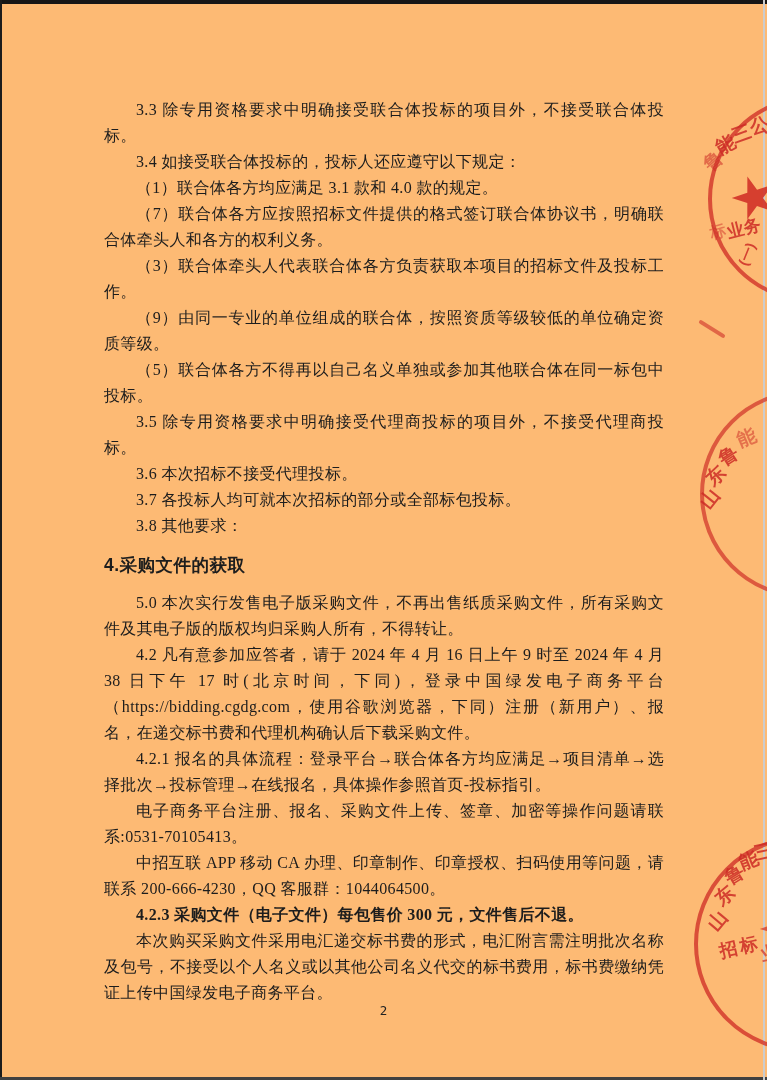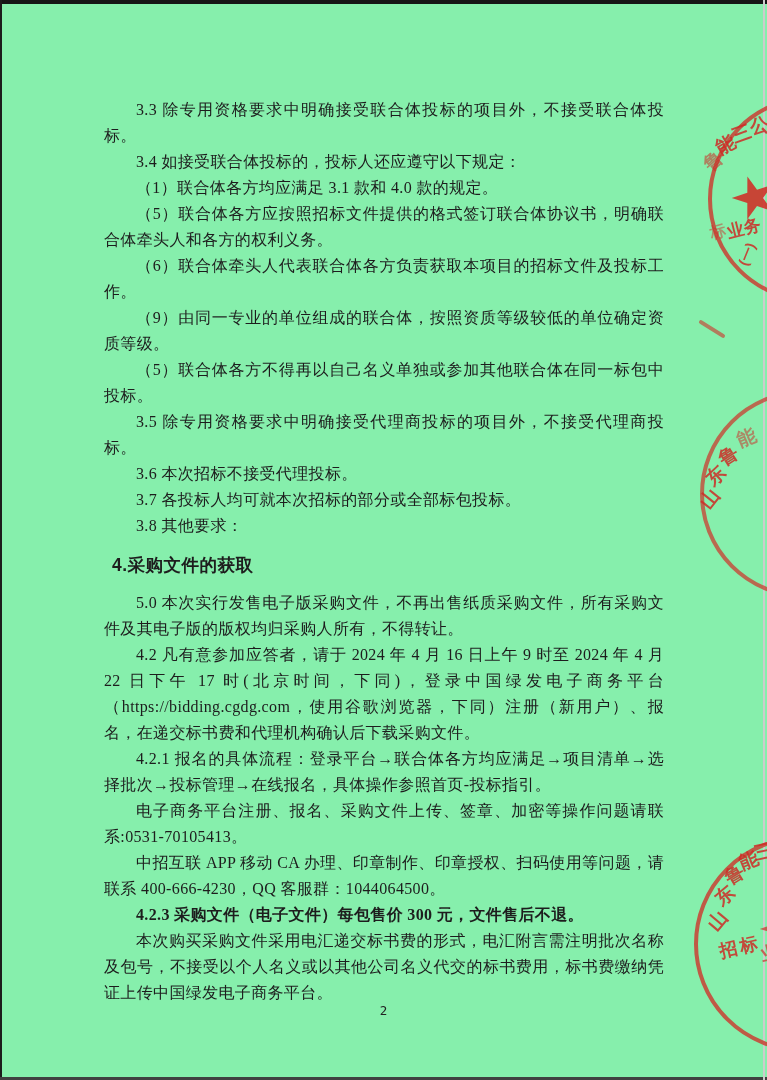--- a/index.html
+++ b/index.html
@@ -1,30 +1,30 @@
 <!DOCTYPE html>
 <html><head>
 <meta charset="utf-8">
 <style>
   html,body{margin:0;padding:0;background:#e8e8e8;}
-  #page{position:relative;width:767px;height:1080px;background:#86efac;overflow:hidden;
+  #page{position:relative;width:767px;height:1080px;background:#fdba74;overflow:hidden;
         font-family:"Liberation Serif","DejaVu Serif",serif;color:#1d1d1d;}
   
   .edge{position:absolute;}
   #edge-top{top:0;left:0;width:767px;height:4px;background:#161616;}
   #edge-left{top:0;left:0;width:2px;height:1080px;background:#1c1c1c;}
   #edge-bottom{bottom:0;left:0;width:767px;height:3px;background:#404040;}
   #edge-right{top:0;right:2px;width:2px;height:1080px;background:#cccccc;}
   
   #content{position:absolute;left:104px;top:97px;width:560px;
            font-size:16px;line-height:26px;letter-spacing:0.35px;
            text-align:justify;}
   #content p{margin:0;text-indent:2em;}
   p.bold{font-weight:bold;}
-  h2#sec4-heading{margin:13px 0 12px 8px;font-size:17.5px;font-weight:bold;letter-spacing:0.5px;
+  h2#sec4-heading{margin:13px 0 12px 0;font-size:17.5px;font-weight:bold;letter-spacing:0.5px;
       font-family:"Liberation Sans","DejaVu Sans",sans-serif;text-indent:0;}
   #page-number{position:absolute;left:0;top:1003px;width:767px;text-align:center;
       font-size:12.5px;font-family:"DejaVu Sans Mono","Liberation Mono",monospace;color:#222;}
   
   .seal-circle{position:absolute;border-radius:50%;border:4px solid rgba(207,48,40,0.78);}
   .sc{position:absolute;font-family:"Liberation Sans","DejaVu Sans",sans-serif;
       font-weight:bold;color:rgba(205,44,38,0.85);font-size:19px;line-height:1;}
   .star{position:absolute;color:rgba(208,45,38,0.88);line-height:1;
         font-family:"DejaVu Sans",sans-serif;}
   .seal-frag{position:absolute;background:rgba(207,48,40,0.6);border-radius:3px;}
@@ -63,36 +63,36 @@
 
   <div class="edge" id="edge-top"></div>
   <div class="edge" id="edge-left"></div>
   <div class="edge" id="edge-bottom"></div>
   <div class="edge" id="edge-right"></div>
 
   <div id="content">
     <p>3.3 除专用资格要求中明确接受联合体投标的项目外，不接受联合体投标。</p>
     <p>3.4 如接受联合体投标的，投标人还应遵守以下规定：</p>
     <p>（1）联合体各方均应满足 3.1 款和 4.0 款的规定。</p>
-    <p>（5）联合体各方应按照招标文件提供的格式签订联合体协议书，明确联合体牵头人和各方的权利义务。</p>
-    <p>（6）联合体牵头人代表联合体各方负责获取本项目的招标文件及投标工作。</p>
+    <p>（7）联合体各方应按照招标文件提供的格式签订联合体协议书，明确联合体牵头人和各方的权利义务。</p>
+    <p>（3）联合体牵头人代表联合体各方负责获取本项目的招标文件及投标工作。</p>
     <p>（9）由同一专业的单位组成的联合体，按照资质等级较低的单位确定资质等级。</p>
     <p>（5）联合体各方不得再以自己名义单独或参加其他联合体在同一标包中投标。</p>
     <p>3.5 除专用资格要求中明确接受代理商投标的项目外，不接受代理商投标。</p>
     <p>3.6 本次招标不接受代理投标。</p>
     <p>3.7 各投标人均可就本次招标的部分或全部标包投标。</p>
     <p>3.8 其他要求：</p>
 
     <h2 id="sec4-heading">4.采购文件的获取</h2>
 
     <p>5.0 本次实行发售电子版采购文件，不再出售纸质采购文件，所有采购文件及其电子版的版权均归采购人所有，不得转让。</p>
-    <p>4.2 凡有意参加应答者，请于 2024 年 4 月 16 日上午 9 时至 2024 年 4 月 22 日下午 17 时(北京时间，下同)，登录中国绿发电子商务平台（https://bidding.cgdg.com，使用谷歌浏览器，下同）注册（新用户）、报名，在递交标书费和代理机构确认后下载采购文件。</p>
+    <p>4.2 凡有意参加应答者，请于 2024 年 4 月 16 日上午 9 时至 2024 年 4 月 38 日下午 17 时(北京时间，下同)，登录中国绿发电子商务平台（https://bidding.cgdg.com，使用谷歌浏览器，下同）注册（新用户）、报名，在递交标书费和代理机构确认后下载采购文件。</p>
     <p>4.2.1 报名的具体流程：登录平台→联合体各方均应满足→项目清单→选择批次→投标管理→在线报名，具体操作参照首页-投标指引。</p>
     <p>电子商务平台注册、报名、采购文件上传、签章、加密等操作问题请联系:0531-70105413。</p>
-    <p>中招互联 APP 移动 CA 办理、印章制作、印章授权、扫码使用等问题，请联系 400-666-4230，QQ 客服群：1044064500。</p>
+    <p>中招互联 APP 移动 CA 办理、印章制作、印章授权、扫码使用等问题，请联系 200-666-4230，QQ 客服群：1044064500。</p>
     <p class="bold">4.2.3 采购文件（电子文件）每包售价 300 元，文件售后不退。</p>
     <p>本次购买采购文件采用电汇递交标书费的形式，电汇附言需注明批次名称及包号，不接受以个人名义或以其他公司名义代交的标书费用，标书费缴纳凭证上传中国绿发电子商务平台。</p>
 
   </div>
 
   <div>
     <div class="seal-circle" id="s1-circle"></div>
     <span class="star" id="s1-star">★</span>
     <span class="sc s1a0">鲁</span>
     <span class="sc s1a1">能</span>

